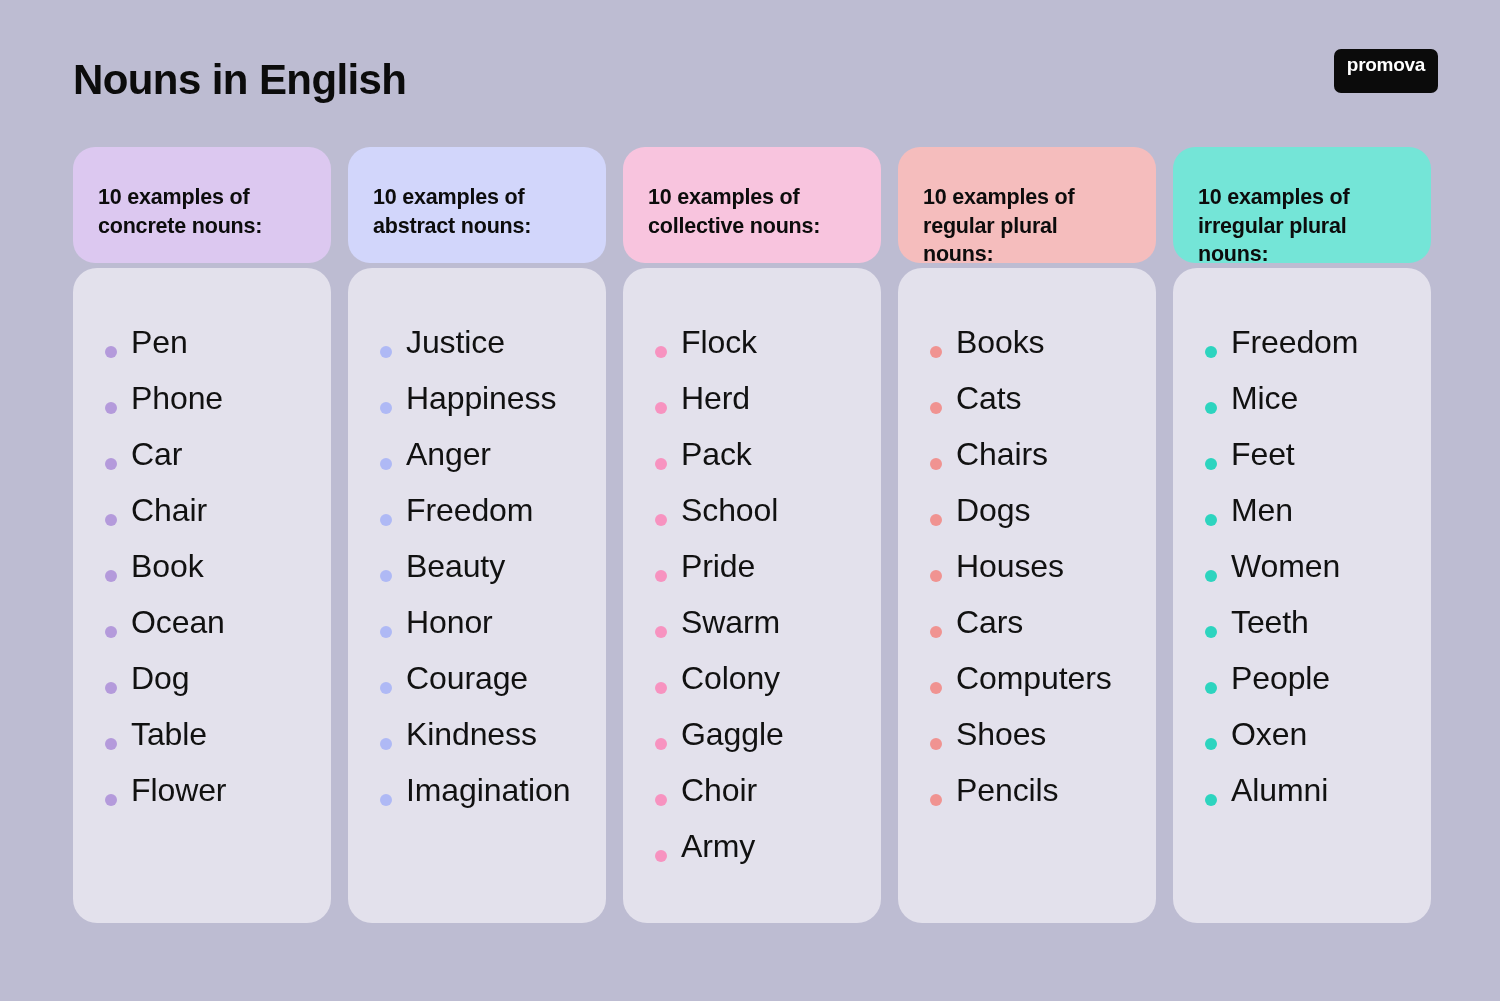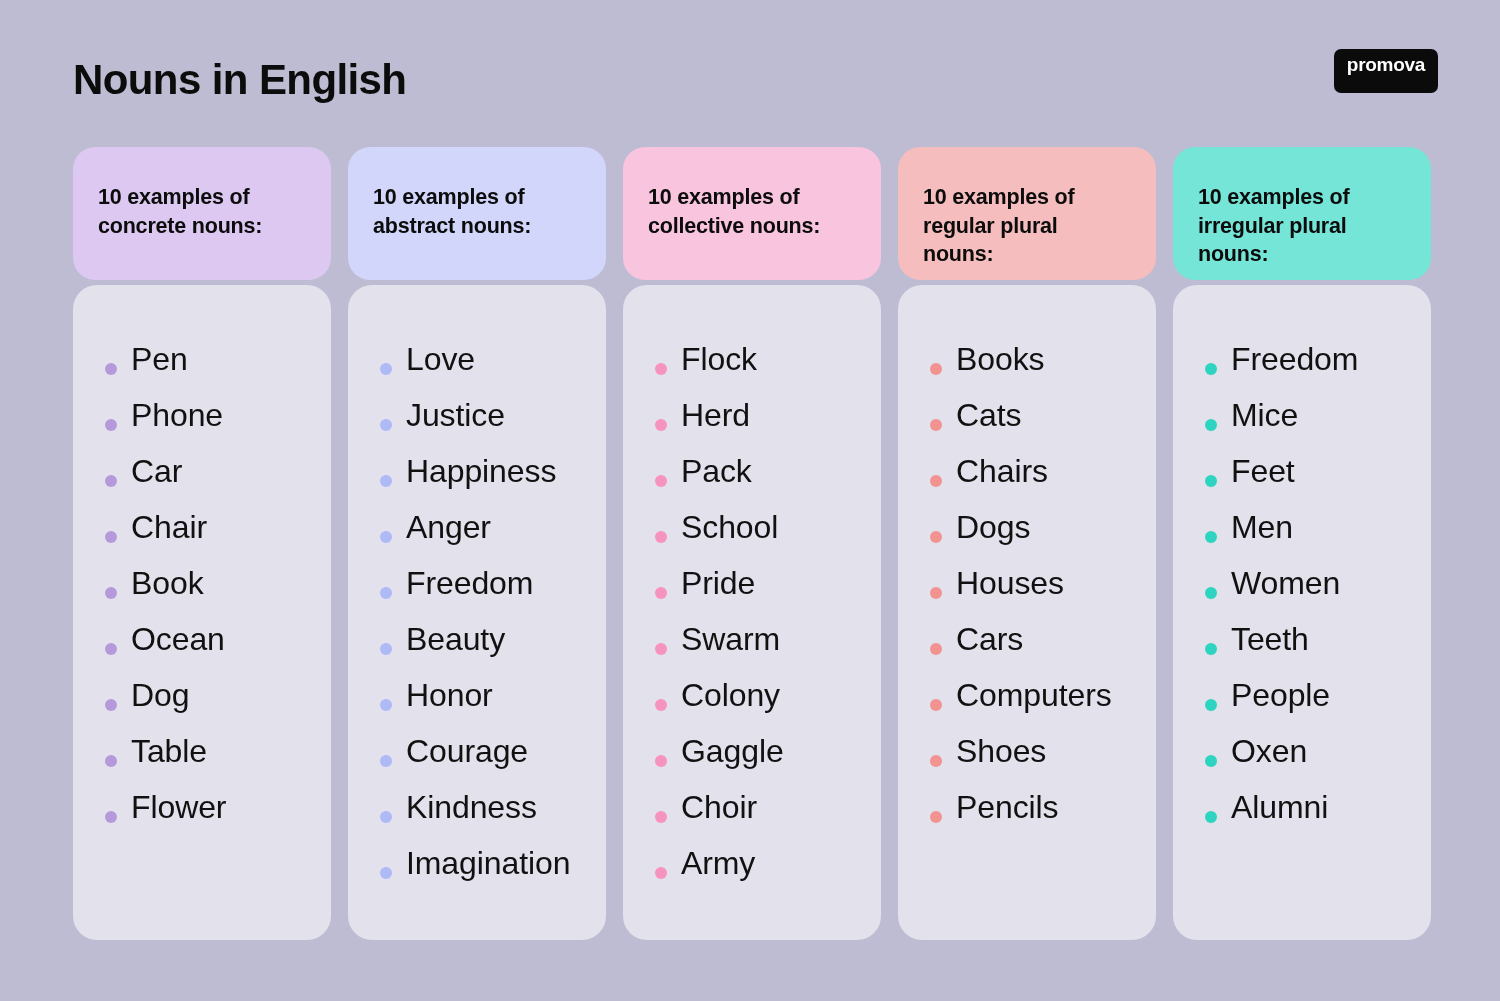--- a/index.html
+++ b/index.html
@@ -65,21 +65,21 @@
   }
 
   .column {
     width: 258px;
     display: flex;
     flex-direction: column;
     gap: 5px;
   }
 
   .col-header {
-    height: 133px;
+    height: 116px;
     border-radius: 22px;
     padding: 36px 25px 0 25px;
   }
 
   .col-header-text {
     display: block;
     font-size: 21.5px;
     font-weight: 700;
     line-height: 1.33;
     color: #0C0C0C;
@@ -181,24 +181,20 @@
     </div>
     <div class="column">
       <div class="col-header" style="background: rgb(210, 214, 251);">
         <span class="col-header-text">10 examples of</span>
         <span class="col-header-text">abstract nouns:</span>
       </div>
       <div class="col-body">
         <ul class="noun-list">
           <li class="noun-item">
             <span class="noun-bullet" style="background: rgb(175, 185, 245);"></span>
-            <span class="noun-label">Love</span>
-          </li>
-          <li class="noun-item">
-            <span class="noun-bullet" style="background: rgb(175, 185, 245);"></span>
             <span class="noun-label">Justice</span>
           </li>
           <li class="noun-item">
             <span class="noun-bullet" style="background: rgb(175, 185, 245);"></span>
             <span class="noun-label">Happiness</span>
           </li>
           <li class="noun-item">
             <span class="noun-bullet" style="background: rgb(175, 185, 245);"></span>
             <span class="noun-label">Anger</span>
           </li>

